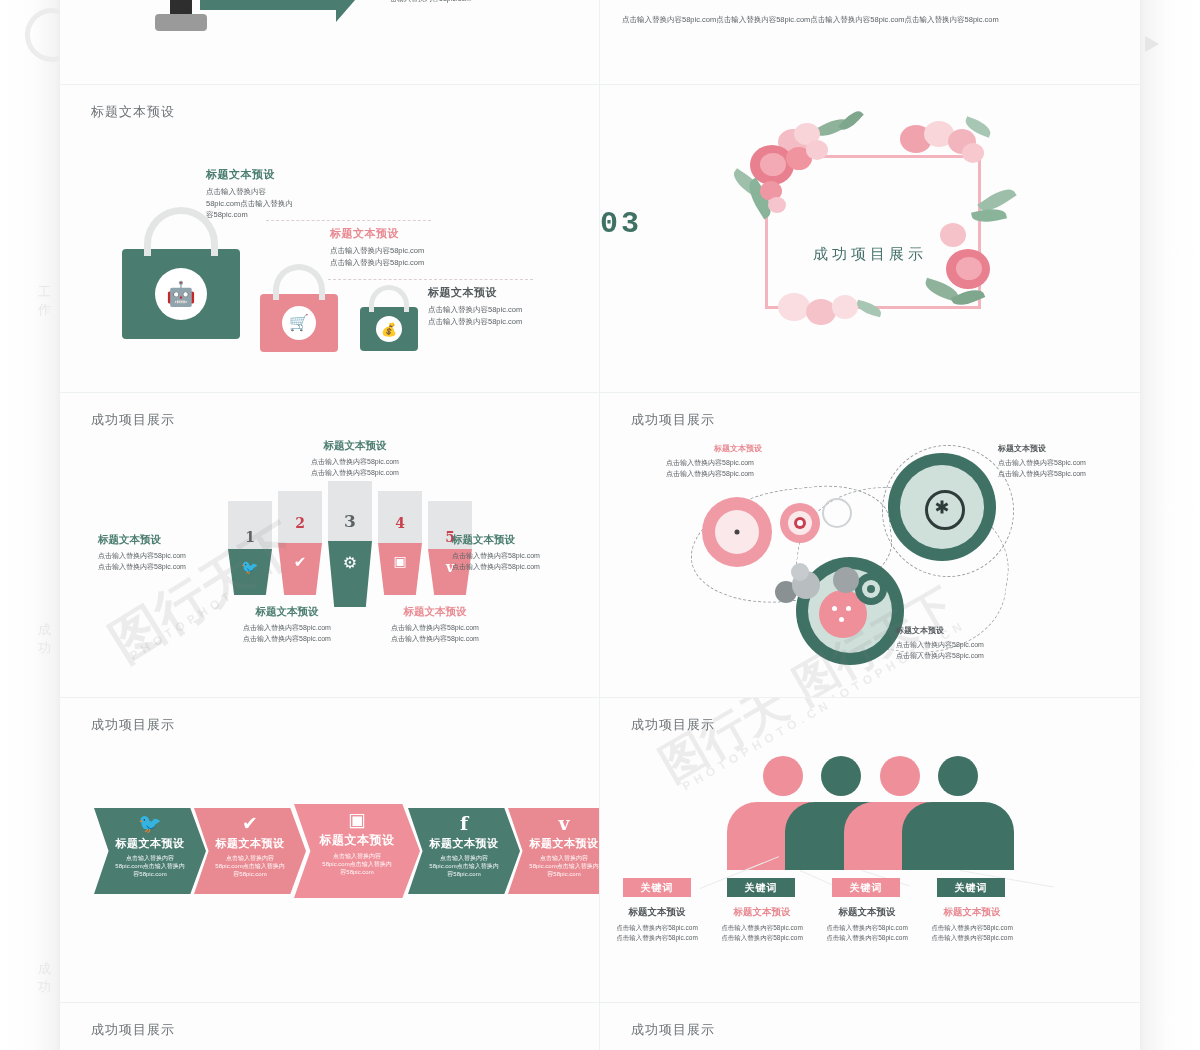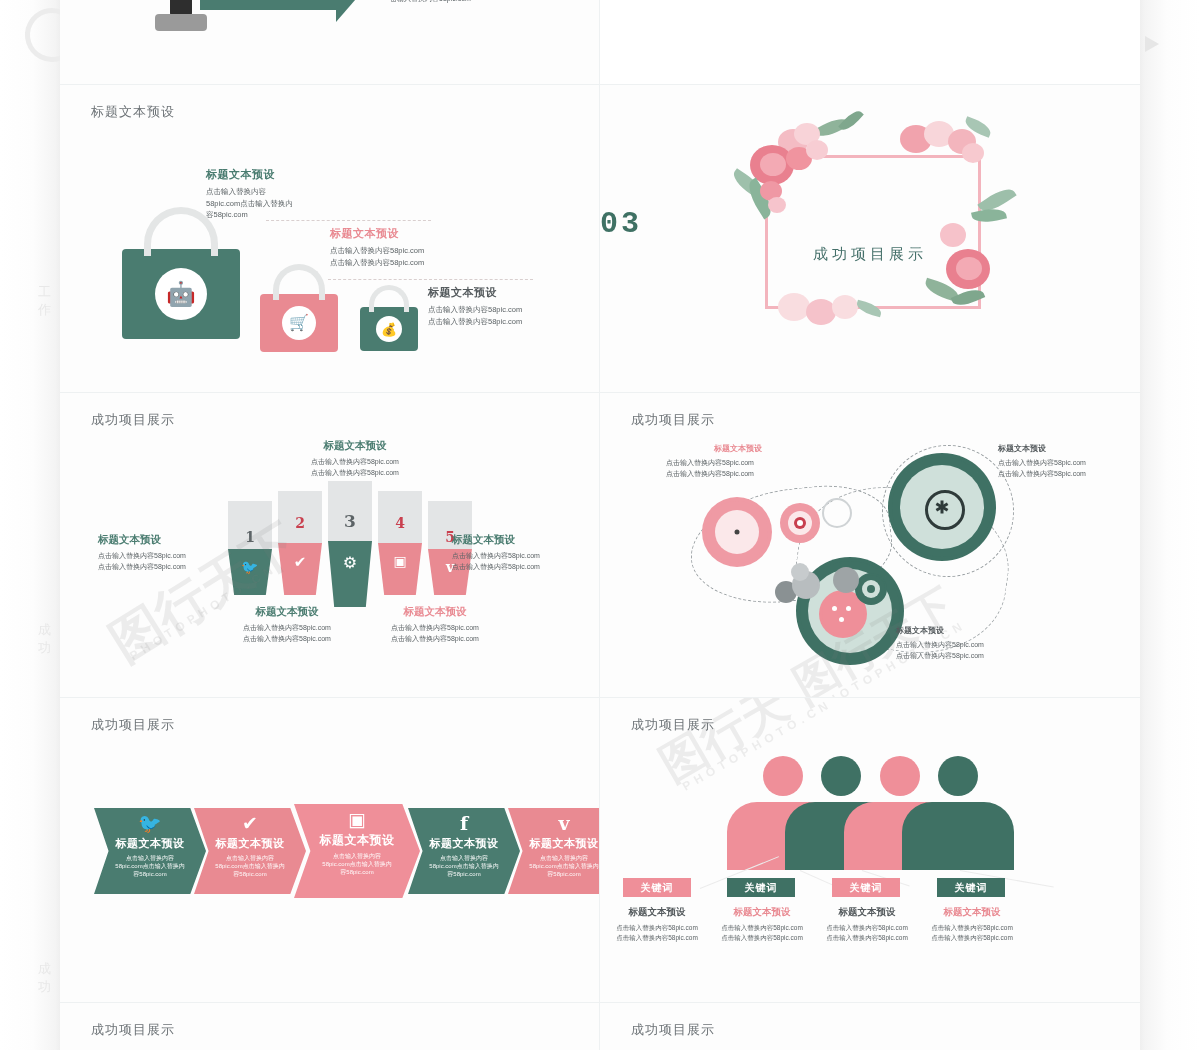--- a/index.html
+++ b/index.html
@@ -91,20 +91,23 @@
 
         <div style="position:absolute;left:110px;top:-40px;width:22px;height:56px;background:#2e2e2e;border-radius:3px;"></div>
         <div style="position:absolute;left:95px;top:14px;width:52px;height:17px;background:#9a9a9a;border-radius:4px;"></div>
 
         <div style="position:absolute;left:140px;top:-26px;width:140px;height:36px;background:#4a7c70;"></div>
         <div style="position:absolute;left:276px;top:-38px;width:0;height:0;border-left:26px solid #4a7c70;border-top:30px solid transparent;border-bottom:30px solid transparent;"></div>
 
         <div class="body-txt" style="position:absolute;left:330px;top:-6px;font-size:7px;">击输入替换内容58pic.com</div>
       </div>
 
+      <div class="slide">
+        <div class="body-txt" style="position:absolute;left:22px;top:14px;font-size:7.5px;white-space:nowrap;">点击输入替换内容58pic.com点击输入替换内容58pic.com点击输入替换内容58pic.com点击输入替换内容58pic.com</div>
+      </div>
     </div>
 
     <div class="row" style="height:308px;">
 
       <div class="slide left-cell">
         <div class="slide-title">标题文本预设</div>
 
         <div class="bag" style="left:62px;top:164px;width:118px;height:90px;background:#4a7c70;">
           <div class="handle" style="width:60px;height:42px;top:-42px;"></div>
           <div class="disc" style="width:52px;height:52px;">

